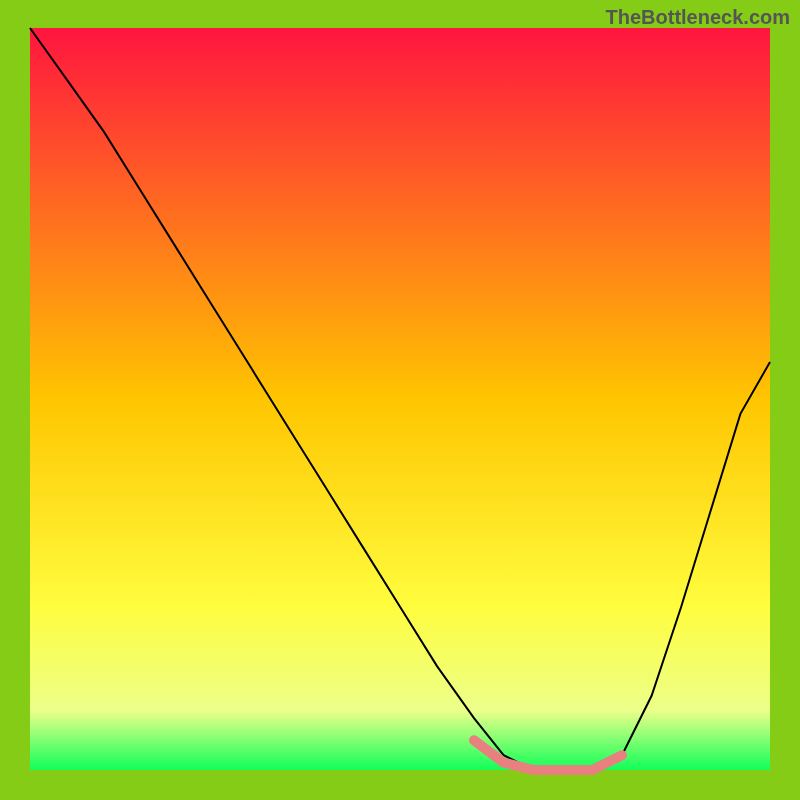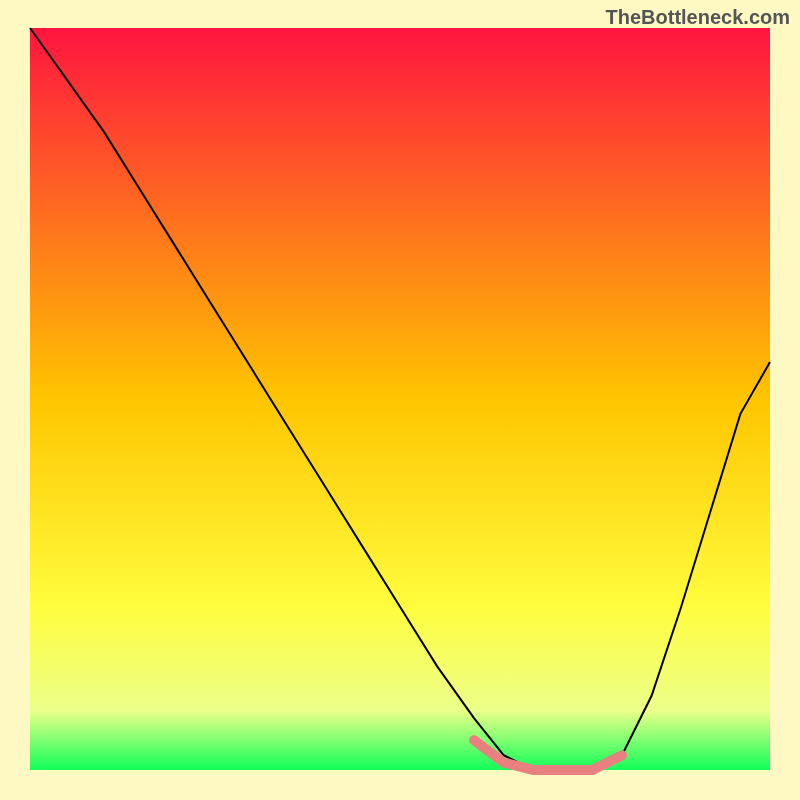--- a/index.html
+++ b/index.html
@@ -1,16 +1,16 @@
 <!DOCTYPE html>
 <html><head>
 <meta charset="utf-8">
 <style>
   html,body{margin:0;padding:0;width:800px;height:800px;overflow:hidden;font-family:Arial,sans-serif}
-  .frame{width:800px;height:800px;background:#fef9c3;position:relative}
+  .frame{width:800px;height:800px;background:#84cc16;position:relative}
   .watermark{position:absolute;top:6px;right:10px;color:#555;font-size:20px;font-weight:bold}
   svg{position:absolute;left:0;top:0}
 </style>
 </head>
 <body>
 
 <div class="frame">
   <span class="watermark">TheBottleneck.com</span>
   <svg width="800" height="800">
     <defs>

